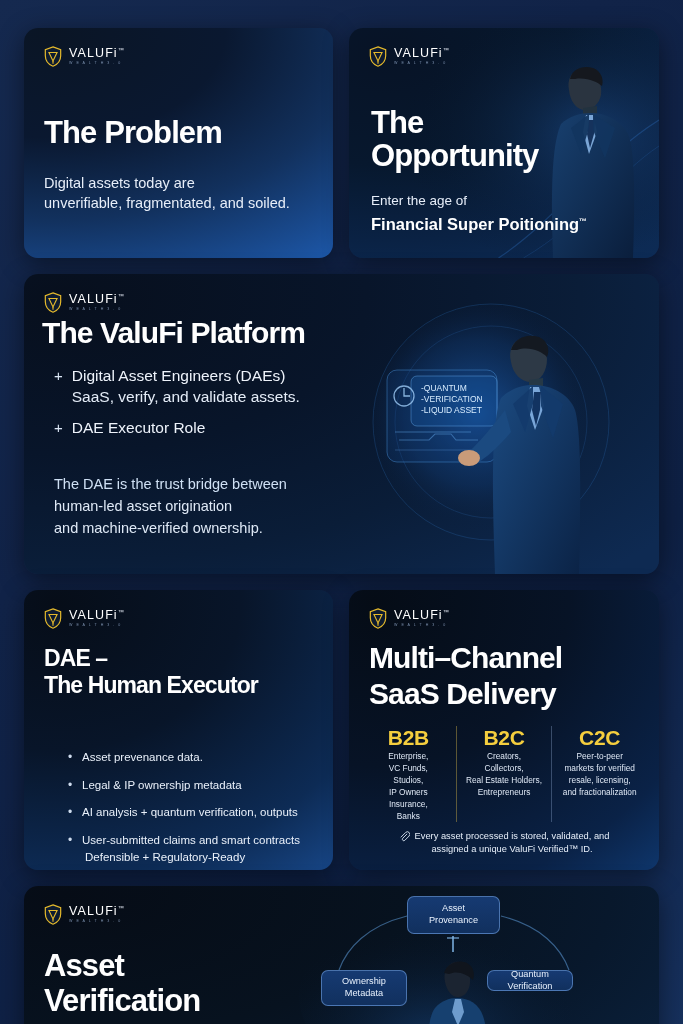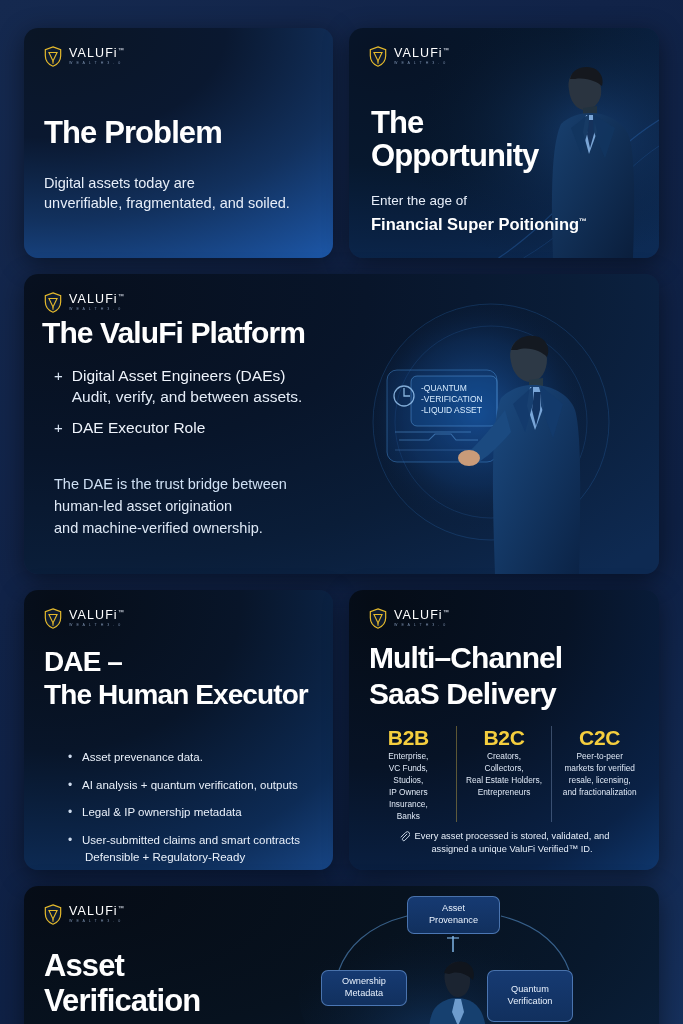--- a/index.html
+++ b/index.html
@@ -163,21 +163,21 @@
   .plat-quote {
     position: absolute; left: 30px; top: 200px;
     font-size: 14.5px; line-height: 1.5; color: #dfe9f6; z-index: 5;
   }
   .plat-quote .lead { color: #cfe0f4; }
 
   
   .plat-art { position: absolute; right: 0; top: 0; width: 300px; height: 300px; z-index: 1; }
 
   
-  .dae-title { position: absolute; left: 20px; top: 55px; font-size: 28px; line-height: 1.18; }
+  .dae-title { position: absolute; left: 20px; top: 55px; font-size: 23px; line-height: 1.18; }
   .dae-list  { position: absolute; left: 44px; top: 160px; width: 272px; z-index: 5; }
   .dae-list li {
     list-style: none;
     position: relative;
     padding-left: 14px;
     color: #e9f0fa;
     font-size: 11.5px;
     line-height: 1.35;
     margin-bottom: 12px;
   }
@@ -221,21 +221,21 @@
     border-radius: 7px;
     color: #e8f1fd;
     font-size: 9.2px;
     line-height: 1.3;
     text-align: center;
     display: flex; align-items: center; justify-content: center;
     z-index: 3;
   }
   .node-prov { left: 108px; top: 10px;  width: 93px; height: 38px; }
   .node-own  { left: 22px;  top: 84px;  width: 86px; height: 36px; }
-  .node-qnt  { left: 188px; top: 84px;  width: 86px; height: 52px; }
+  .node-qnt  { left: 188px; top: 84px;  width: 86px; height: 21px; }
 
   .person-silhouette { position: absolute; left: 126px; top: 72px; width: 64px; height: 88px; z-index: 2; }
 </style>
 </head>
 <body>
 
 <div class="deck">
 
   <div class="row">
 
@@ -376,21 +376,21 @@
       </div>
     </div>
 
     <div class="headline plat-title">The ValuFi Platform</div>
 
     <div class="plat-list">
       <div class="plat-item">
         <span class="plat-plus">+</span>
         <span class="plat-body">
           <span>Digital Asset Engineers (DAEs)</span>
-          <span class="sub2">Audit, verify, and between assets.</span>
+          <span class="sub2">SaaS, verify, and validate assets.</span>
         </span>
       </div>
       <div class="plat-item">
         <span class="plat-plus">+</span>
         <span class="plat-body">
           <span>DAE Executor Role</span>
         </span>
       </div>
     </div>
 
@@ -421,24 +421,24 @@
       <div class="headline dae-title">
         <span>DAE –</span><br>
         <span>The Human Executor</span>
       </div>
 
       <ul class="dae-list">
         <li>
           <span>Asset prevenance data.</span>
         </li>
         <li>
-          <span>AI analysis + quantum verification, outputs</span>
+          <span>Legal &amp; IP ownershjp metadata</span>
         </li>
         <li>
-          <span>Legal &amp; IP ownershjp metadata</span>
+          <span>AI analysis + quantum verification, outputs</span>
         </li>
         <li>
           <span>User-submitted claims and smart contracts</span>
           <span class="l2">Defensible + Regulatory-Ready</span>
         </li>
       </ul>
     </div>
 
     <div class="card card-saas">
       <div class="logo">

